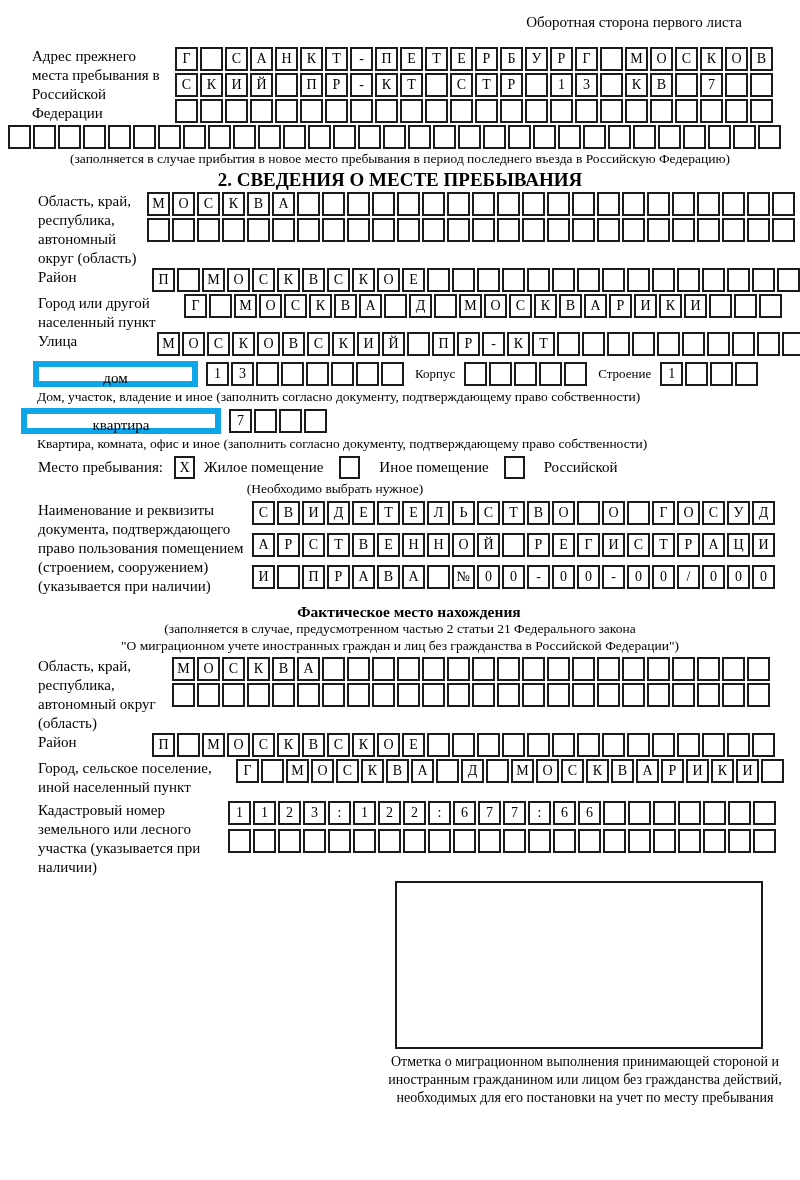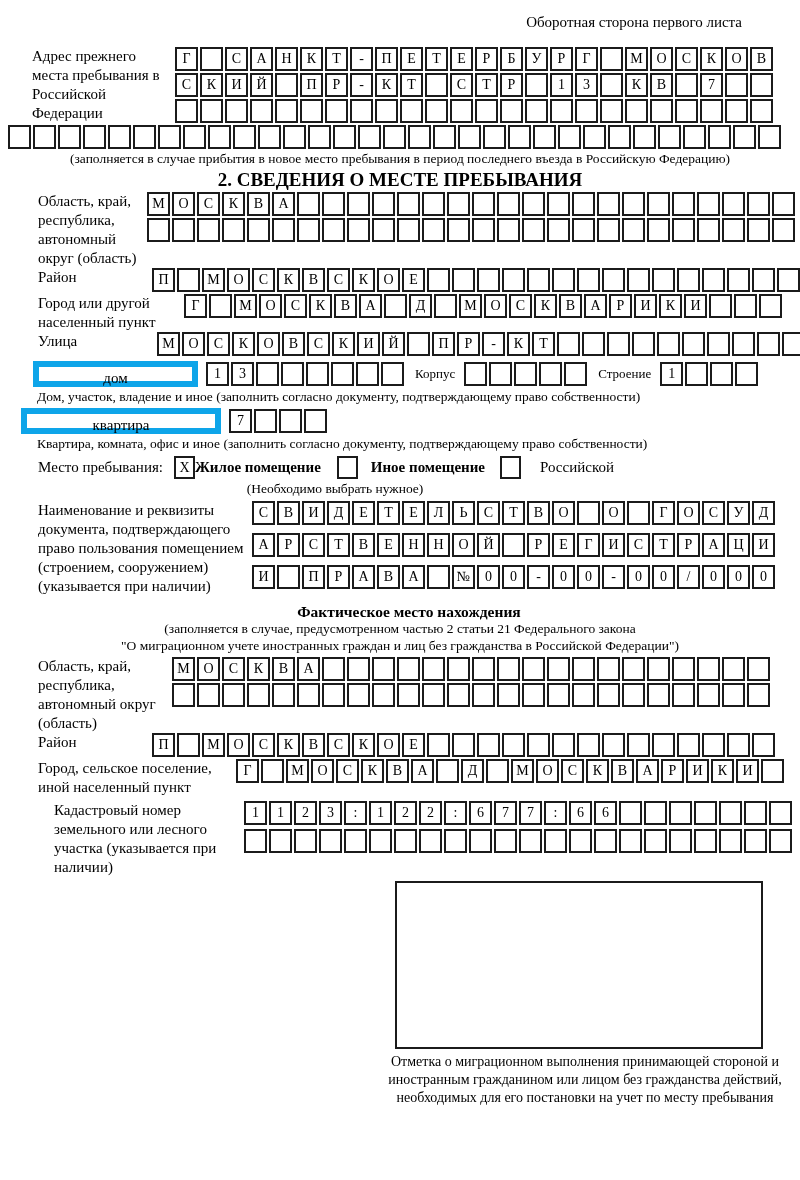--- a/index.html
+++ b/index.html
@@ -31,21 +31,21 @@
   .caption { font-size:13.5px; line-height:16px; }
   .caption.center { text-align:center; margin-top:2px; }
 
   .sec-title { text-align:center; font-weight:bold; font-size:19px; margin-top:3px; line-height:20px; }
 
   .region1-lbl { width:147px; }
   .district-lbl { width:152px; }
   .city1-lbl { width:184px; }
   .street-lbl { width:157px; }
 
-  .mt2{margin-top:2px;} .mt3{margin-top:3px;} .mt4{margin-top:4px;padding-left:16px;}
+  .mt2{margin-top:2px;} .mt3{margin-top:3px;} .mt4{margin-top:4px;}
 
   .house-row { margin-left:33px; margin-top:5px; display:flex; align-items:center; }
   .box-label {
     border:6px solid #0ea5e9; height:26px; text-align:center;
     font-size:15px; line-height:22px; flex-shrink:0;
   }
   .house-label { width:165px; margin-right:8px; }
   .apt-label { width:200px; margin-right:8px; }
   .inline-word { font-size:13px; margin:0 9px 0 9px; }
   .note-left { margin-left:37px; margin-top:2px; }
@@ -128,23 +128,23 @@
 
   <div class="apt-row">
     <div class="box-label apt-label">квартира</div>
     <div class="cellrow"><span class="cell">7</span><span class="cell"></span><span class="cell"></span><span class="cell"></span></div>
   </div>
   <div class="caption note-left">Квартира, комната, офис и иное (заполнить согласно документу, подтверждающему право собственности)</div>
 
   <div class="place-row">
     <span>Место пребывания:</span>
     <span class="checkbox" style="margin-left:11px;">X</span>
-    <span style="font-weight:bold;">Жилое помещение</span>
+    <span style="margin-left:9px;">Жилое помещение</span>
     <span class="checkbox" style="margin-left:16px;"></span>
-    <span style="margin-left:13px;font-weight:bold;">Иное помещение</span>
+    <span style="margin-left:19px;">Иное помещение</span>
     <span class="checkbox" style="margin-left:15px;"></span>
     <span style="margin-left:19px;">Российской</span>
   </div>
   <div class="caption necessity">(Необходимо выбрать нужное)</div>
 
   <div class="frow doc-block">
     <div class="lbl doc-lbl">Наименование и реквизиты документа, подтверждающего право пользования помещением (строением, сооружением) (указывается при наличии)</div>
     <div class="doc-rows">
       <div class="cellrow"><span class="cell">С</span><span class="cell">В</span><span class="cell">И</span><span class="cell">Д</span><span class="cell">Е</span><span class="cell">Т</span><span class="cell">Е</span><span class="cell">Л</span><span class="cell">Ь</span><span class="cell">С</span><span class="cell">Т</span><span class="cell">В</span><span class="cell">О</span><span class="cell"></span><span class="cell">О</span><span class="cell"></span><span class="cell">Г</span><span class="cell">О</span><span class="cell">С</span><span class="cell">У</span><span class="cell">Д</span></div>
       <div class="cellrow"><span class="cell">А</span><span class="cell">Р</span><span class="cell">С</span><span class="cell">Т</span><span class="cell">В</span><span class="cell">Е</span><span class="cell">Н</span><span class="cell">Н</span><span class="cell">О</span><span class="cell">Й</span><span class="cell"></span><span class="cell">Р</span><span class="cell">Е</span><span class="cell">Г</span><span class="cell">И</span><span class="cell">С</span><span class="cell">Т</span><span class="cell">Р</span><span class="cell">А</span><span class="cell">Ц</span><span class="cell">И</span></div>

